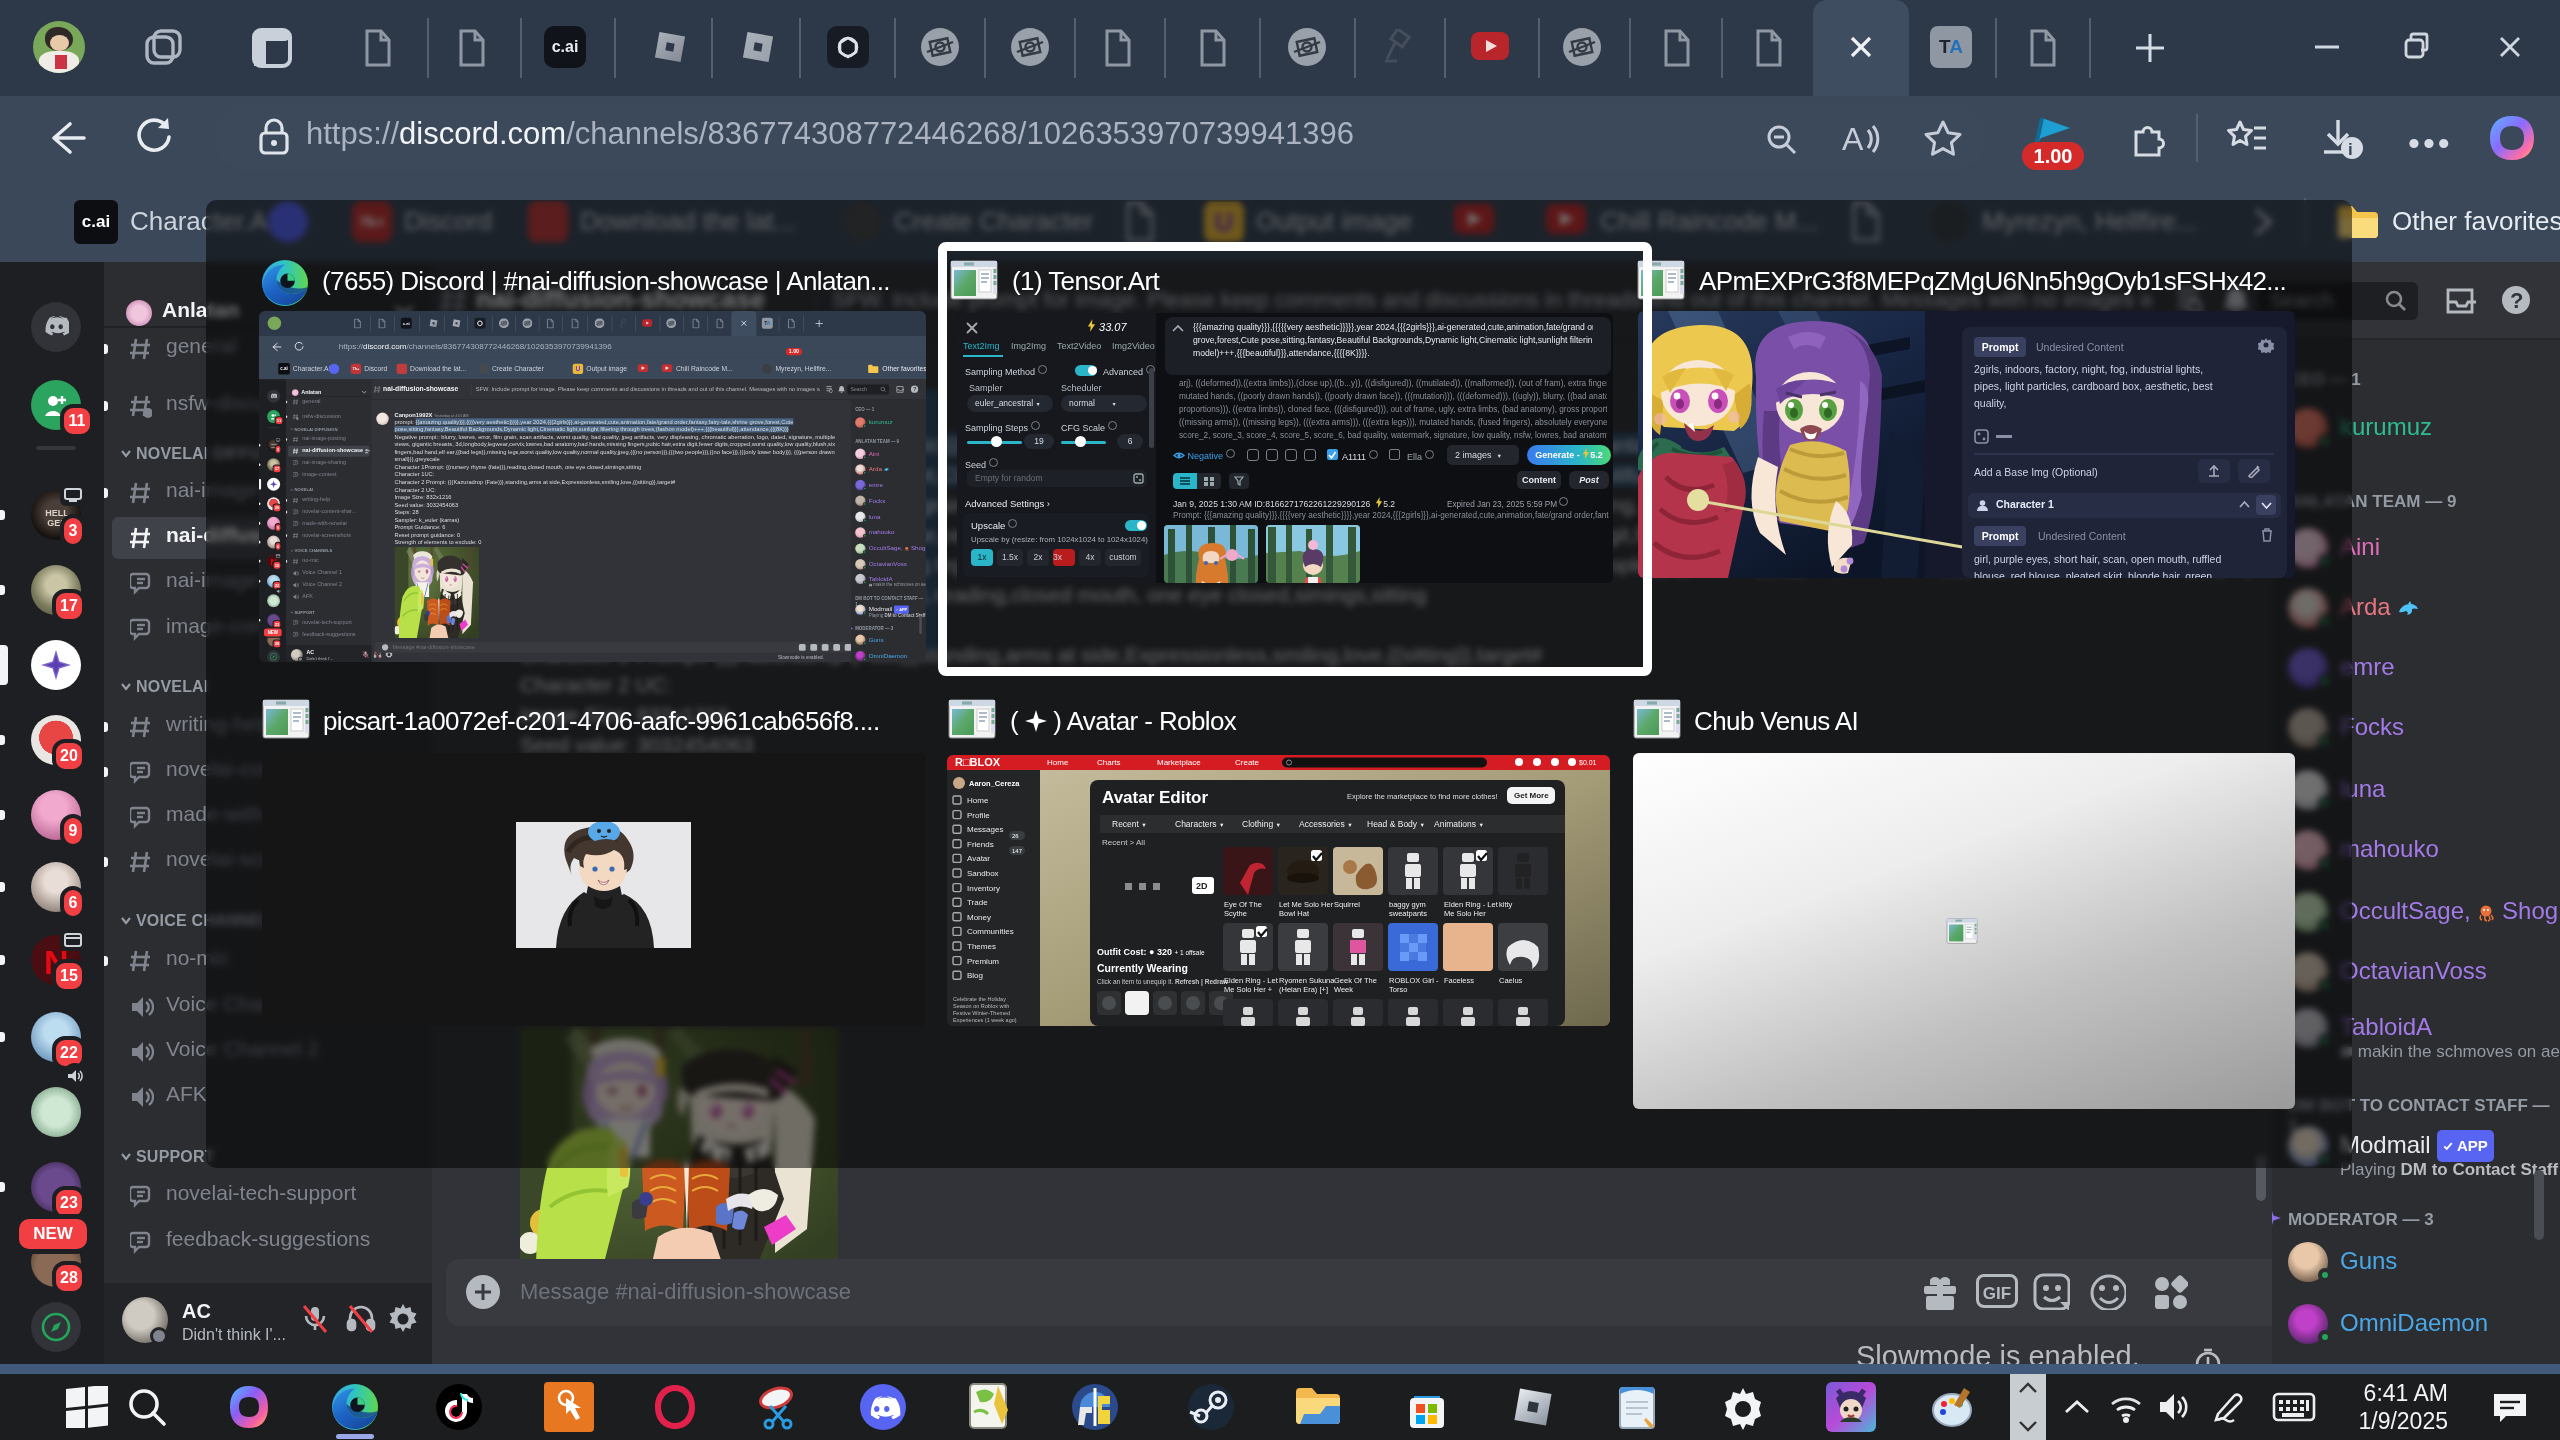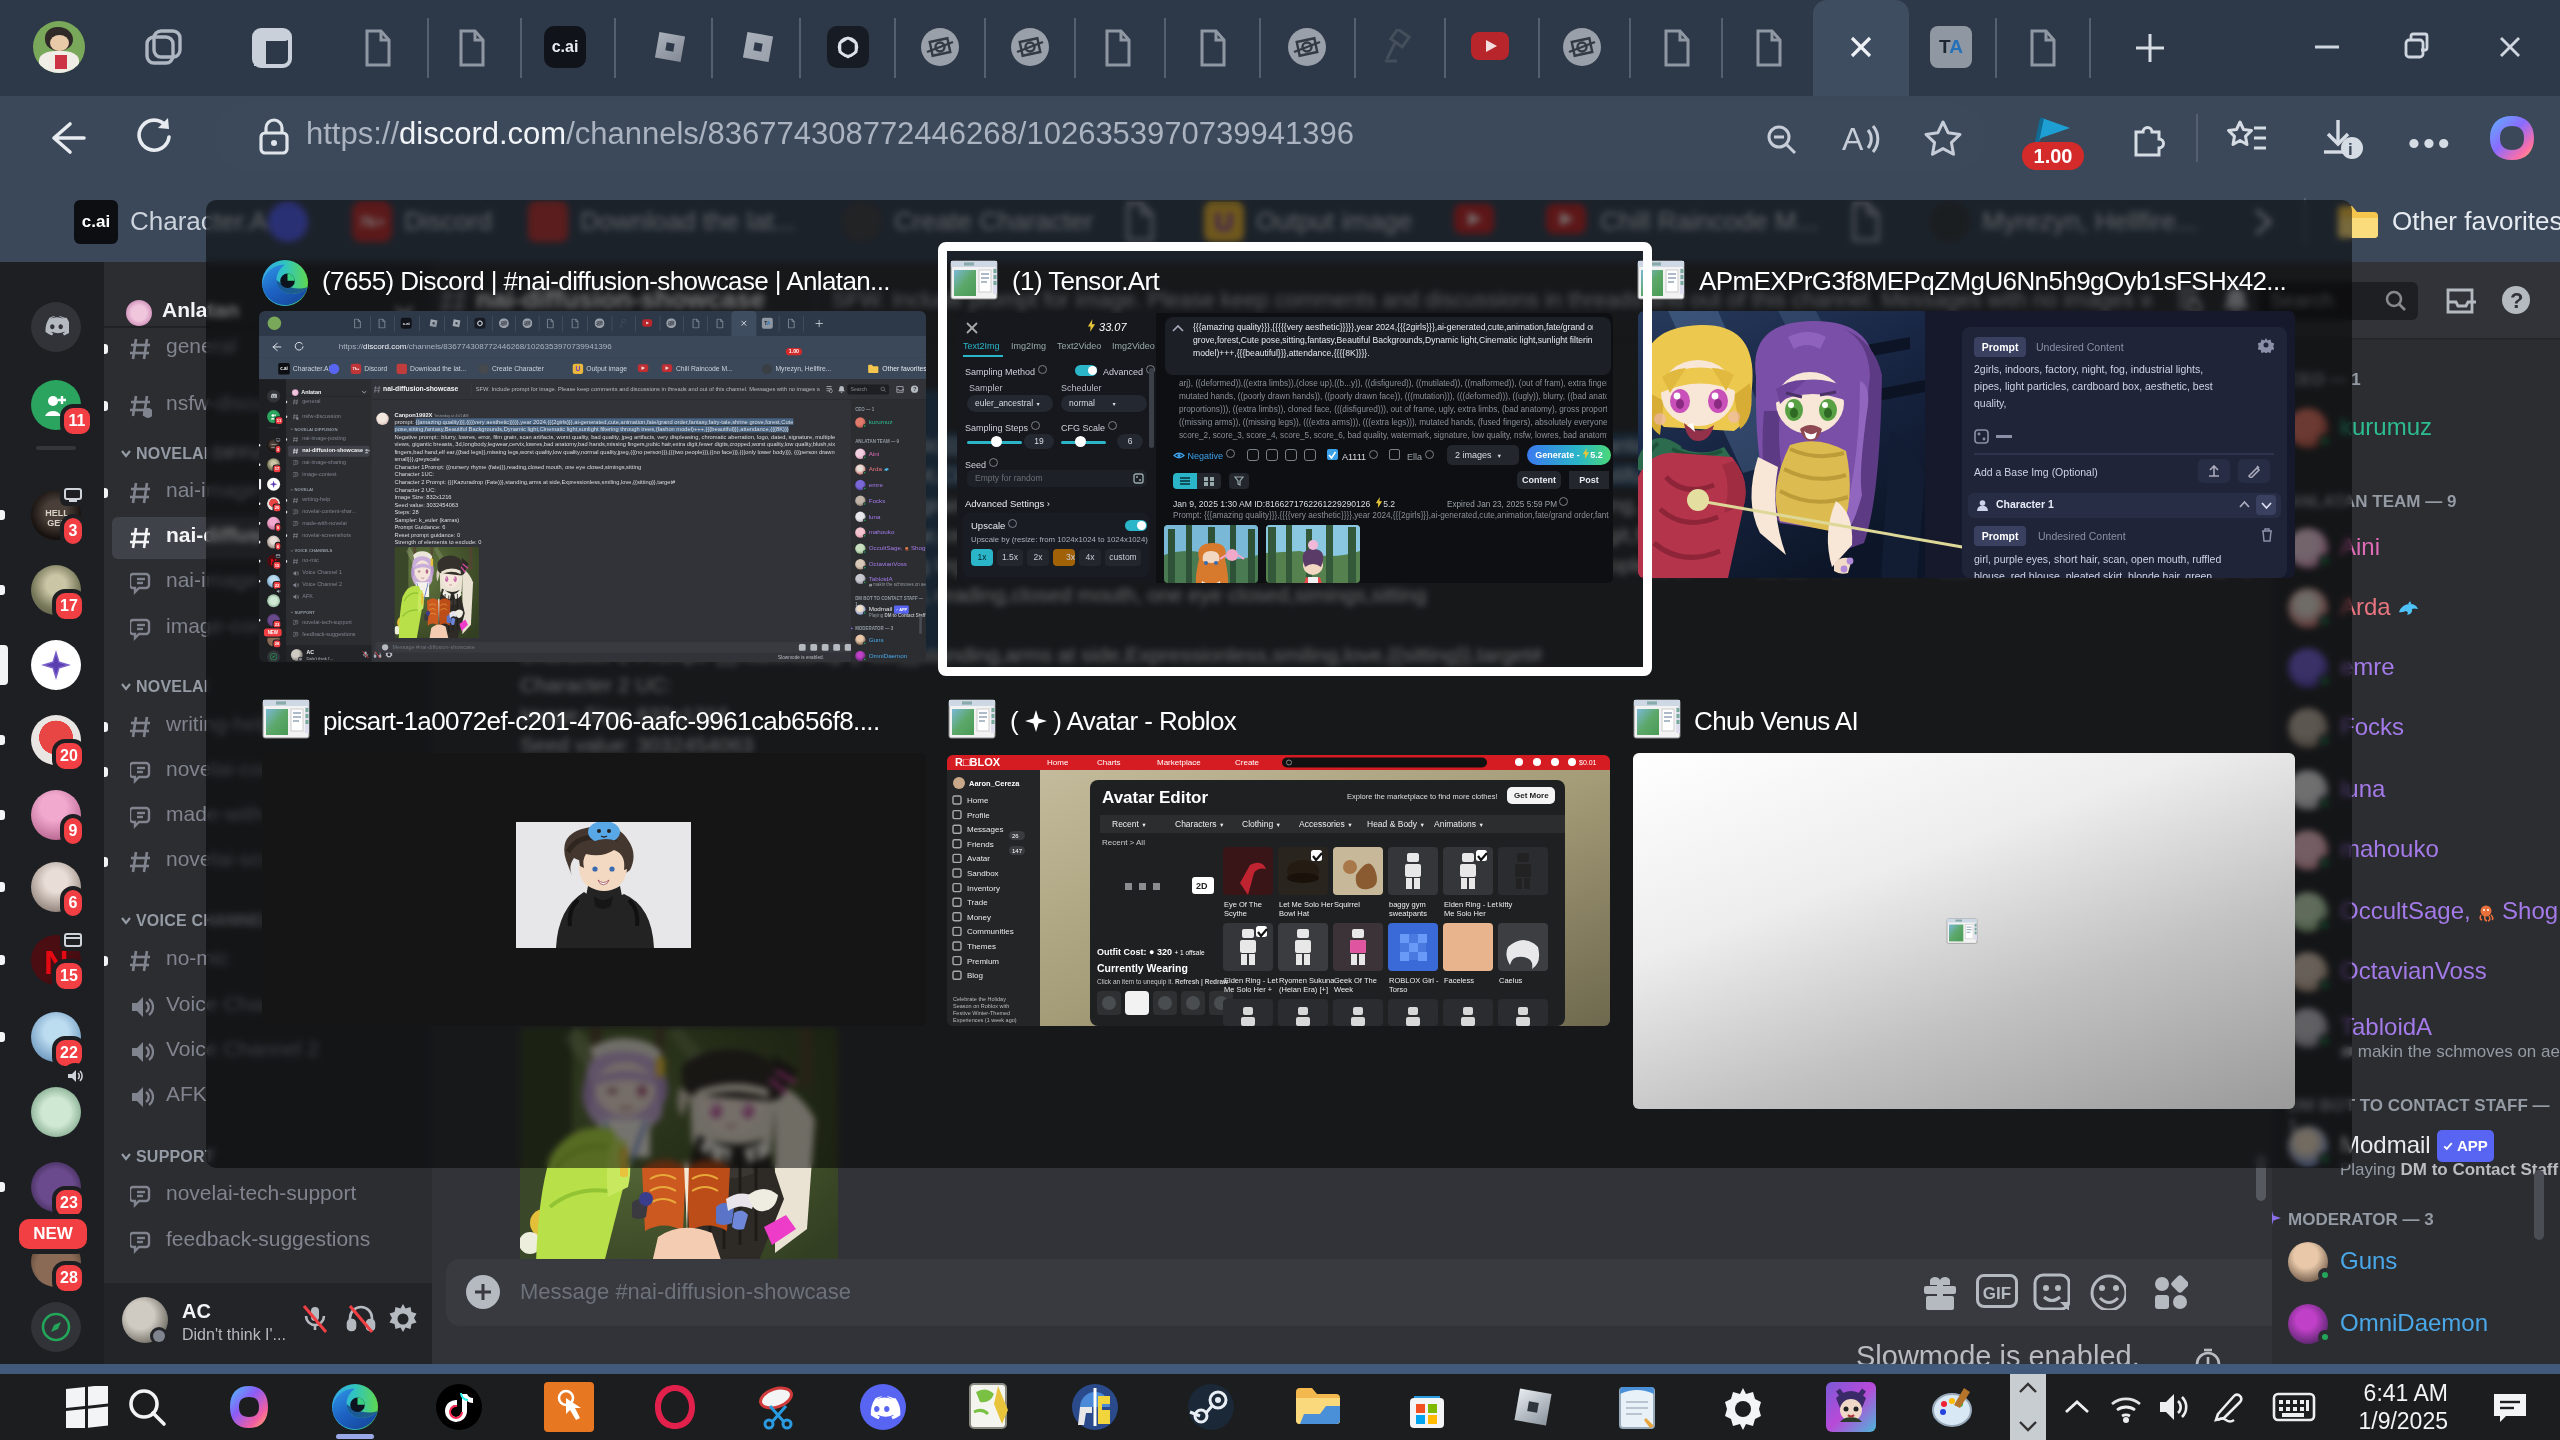--- a/index.html
+++ b/index.html
@@ -1506,21 +1506,21 @@
         </svg>
       <div class="abs" style="left:8px;top:185px;color:#e8ecf2;font-size:9.5px;">Advanced Settings ›</div>
       <div class="abs" style="left:6px;top:200px;width:186px;height:64px;border-radius:6px;background:#191c22;"></div>
       <div class="abs" style="left:14px;top:206px;color:#e8ecf2;font-size:9.5px;">Upscale <span style="display:inline-block;width:9px;height:9px;border:1px solid #7a8088;border-radius:50%;vertical-align:1px;"></span></div>
       <div class="abs" style="left:168px;top:207px;width:22px;height:11px;border-radius:6px;background:#2ab5c8;"></div>
         <div class="abs" style="left:180px;top:208px;width:9px;height:9px;border-radius:50%;background:#fff;"></div>
       <div class="abs" style="left:14px;top:222px;color:#aab0ba;font-size:7.8px;">Upscale by (resize: from 1024x1024 to 1024x1024)</div>
       <div class="abs" style="left:14px;top:236px;width:22px;height:17px;border-radius:4px;background:#2ab5c8;color:#06252b;font-size:8.5px;line-height:17px;text-align:center;">1x</div>
       <div class="abs" style="left:40px;top:236px;width:26px;height:17px;border-radius:4px;background:#23262c;color:#c8ced6;font-size:8.5px;line-height:17px;text-align:center;">1.5x</div>
       <div class="abs" style="left:70px;top:236px;width:22px;height:17px;border-radius:4px;background:#23262c;color:#c8ced6;font-size:8.5px;line-height:17px;text-align:center;">2x</div>
-      <div class="abs" style="left:96px;top:236px;width:22px;height:17px;border-radius:4px;background:#a16207;color:#c8ced6;font-size:8.5px;line-height:17px;text-align:right;">3x</div>
+      <div class="abs" style="left:96px;top:236px;width:22px;height:17px;border-radius:4px;background:#b91c1c;color:#c8ced6;font-size:8.5px;line-height:17px;text-align:left;">3x</div>
       <div class="abs" style="left:122px;top:236px;width:22px;height:17px;border-radius:4px;background:#23262c;color:#c8ced6;font-size:8.5px;line-height:17px;text-align:center;">4x</div>
       <div class="abs" style="left:148px;top:236px;width:36px;height:17px;border-radius:4px;background:#23262c;color:#c8ced6;font-size:8.5px;line-height:17px;text-align:center;">custom</div>
       <div class="abs" style="left:192px;top:55px;width:5px;height:80px;border-radius:3px;background:#3a3f48;"></div>
       <div class="abs" style="left:208px;top:4px;width:446px;height:58px;border-radius:8px;background:#1c1f26;"></div>
       <svg class="abs" style="left:214px;top:10px;" width="14" height="12">
           <path d="M2 8 L7 3 L12 8" fill="none" stroke="#aab" stroke-width="1.6"></path>
         </svg>
       <div class="abs" style="left:236px;top:9px;color:#e8ecf2;font-size:8.6px;white-space:nowrap;overflow:hidden;width:400px;">{{{amazing quality}}},{{{{{very aesthetic}}}}},year 2024,{{{2girls}}},ai-generated,cute,animation,fate/grand order,fantasy,fairy-tale,shrine</div>
       <div class="abs" style="left:236px;top:22px;color:#e8ecf2;font-size:8.6px;white-space:nowrap;overflow:hidden;width:400px;">grove,forest,Cute pose,sitting,fantasy,Beautiful Backgrounds,Dynamic light,Cinematic light,sunlight filtering through trees,(fashon</div>
       <div class="abs" style="left:236px;top:35px;color:#e8ecf2;font-size:8.6px;white-space:nowrap;overflow:hidden;width:400px;">model)+++,{{{beautiful}}},attendance,{{{{8K}}}}.</div>
@@ -1564,21 +1564,21 @@
             <rect x="7" y="1" width="4" height="4"></rect>
             <rect x="1" y="6" width="4" height="4"></rect>
             <rect x="7" y="6" width="4" height="4"></rect>
           </g>
         </svg>
       <div class="abs" style="left:272px;top:160px;width:20px;height:16px;border-radius:4px;background:#23262c;"></div>
         <svg class="abs" style="left:277px;top:163px;" width="10" height="10">
           <path d="M1 1 h8 l-3 4 v4 l-2 -1 v-3 Z" fill="none" stroke="#9aa" stroke-width="1.2"></path>
         </svg>
       <div class="abs" style="left:560px;top:158px;width:44px;height:18px;border-radius:5px;background:#23262c;color:#e8ecf2;font-size:9px;font-weight:bold;line-height:18px;text-align:center;">Content</div>
-      <div class="abs" style="left:612px;top:158px;width:40px;height:18px;border-radius:0;background:#23262c;color:#e8ecf2;font-size:9px;font-weight:bold;line-height:18px;text-align:center;">Post</div>
+      <div class="abs" style="left:612px;top:158px;width:40px;height:18px;border-radius:6px;background:#23262c;color:#e8ecf2;font-size:9px;font-weight:bold;line-height:18px;text-align:center;font-style:italic;">Post</div>
       <div class="abs" style="left:216px;top:184px;color:#d8dde5;font-size:8.6px;">Jan 9, 2025 1:30 AM ID:8166271762261229290126&nbsp;&nbsp;<svg width="8" height="11" style="vertical-align:-1px;">
             <use href="#bolt"></use>
           </svg>5.2</div>
       <div class="abs" style="left:490px;top:184px;color:#9aa0a8;font-size:8.2px;">Expired Jan 23, 2025 5:59 PM&nbsp;<span style="display:inline-block;width:9px;height:9px;border:1px solid #7a8088;border-radius:50%;vertical-align:1px;"></span></div>
       <div class="abs" style="left:216px;top:198px;color:#8a9098;font-size:8.2px;white-space:nowrap;overflow:hidden;width:436px;">Prompt: {{{amazing quality}}},{{{{very aesthetic}}}},year 2024,{{{2girls}}},ai-generated,cute,animation,fate/grand order,fantasy,fairy-tale,shrine grove,forest,Cute pose,sitting,...</div>
       <svg class="abs" style="left:207px;top:212px;border-radius:4px;" width="94" height="58" viewBox="0 0 94 86" preserveAspectRatio="xMidYMin slice">
           <rect width="94" height="86" fill="#4a7a52"></rect>
 <path d="M0 0 h94 v30 q-24 8 -47 0 t-47 0 Z" fill="#7ab8d8"></path>
 <g fill="#2e5238">
             <rect x="4" y="4" width="7" height="70"></rect>

